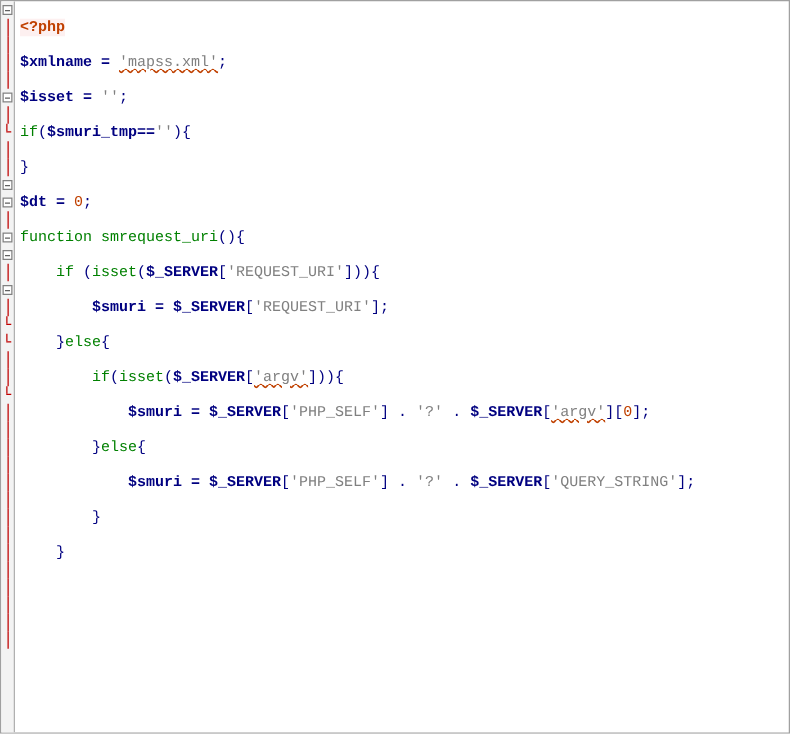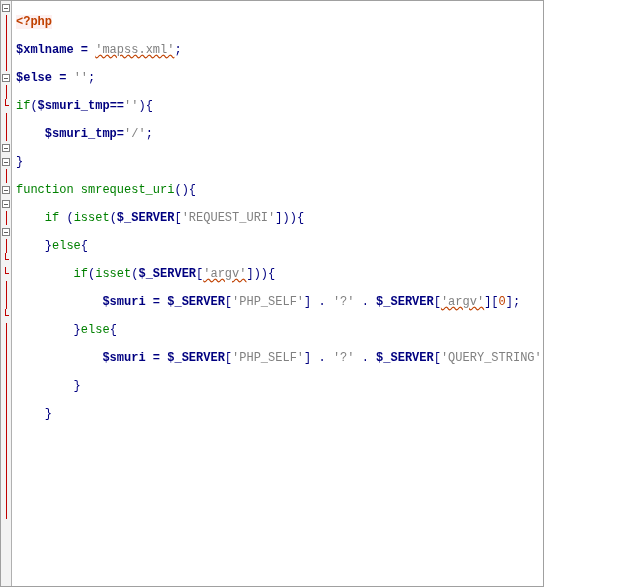--- a/index.html
+++ b/index.html
@@ -8,21 +8,21 @@
     width: 632px;
     height: 587px;
     overflow: hidden;
     background: #fff;
     font-family: "Courier New", Consolas, monospace;
     font-size: 12px;
     line-height: 14px;
   }
   .editor {
     box-sizing: border-box;
-    width: 544px;
+    width: 632px;
     height: 587px;
     border: 1px solid #a0a0a0;
     background: #ffffff;
     display: flex;
     flex-direction: row;
     overflow: hidden;
   }
   .gutter {
     flex: 0 0 auto;
     width: 10px;
@@ -218,26 +218,27 @@
         <div class="g-line"></div>
       </div>
     <div class="gcell">
         <div class="g-line"></div>
       </div>
   </div>
 
   <div class="code">
 <span class="line"><span class="t-php">&lt;?php</span></span>
 <span class="line"><span class="t-var">$xmlname</span><span class="t-op"> = </span><span class="t-str t-squig">'mapss.xml'</span><span class="t-punc">;</span></span>
-<span class="line"><span class="t-var">$else</span><span class="t-op"> = </span><span class="t-str">''</span><span class="t-punc">;</span></span>
+<span class="line"><span class="t-var">$isset</span><span class="t-op"> = </span><span class="t-str">''</span><span class="t-punc">;</span></span>
 <span class="line"><span class="t-kw">if</span><span class="t-punc">(</span><span class="t-var">$smuri_tmp</span><span class="t-op">==</span><span class="t-str">''</span><span class="t-punc">){</span></span>
-<span class="line">    <span class="t-var">$smuri_tmp</span><span class="t-op">=</span><span class="t-str">'/'</span><span class="t-punc">;</span></span>
 <span class="line"><span class="t-punc">}</span></span>
+<span class="line"><span class="t-var">$dt</span><span class="t-op"> = </span><span class="t-num">0</span><span class="t-punc">;</span></span>
 <span class="line"><span class="t-kw">function</span><span class="t-kw"> smrequest_uri</span><span class="t-punc">(){</span></span>
 <span class="line">    <span class="t-kw">if</span><span class="t-punc"> (</span><span class="t-kw">isset</span><span class="t-punc">(</span><span class="t-var">$_SERVER</span><span class="t-punc">[</span><span class="t-str">'REQUEST_URI'</span><span class="t-punc">])){</span></span>
+<span class="line">        <span class="t-var">$smuri</span><span class="t-op"> = </span><span class="t-var">$_SERVER</span><span class="t-punc">[</span><span class="t-str">'REQUEST_URI'</span><span class="t-punc">];</span></span>
 <span class="line">    <span class="t-punc">}</span><span class="t-kw">else</span><span class="t-punc">{</span></span>
 <span class="line">        <span class="t-kw">if</span><span class="t-punc">(</span><span class="t-kw">isset</span><span class="t-punc">(</span><span class="t-var">$_SERVER</span><span class="t-punc">[</span><span class="t-str t-squig">'argv'</span><span class="t-punc">])){</span></span>
 <span class="line">            <span class="t-var">$smuri</span><span class="t-op"> = </span><span class="t-var">$_SERVER</span><span class="t-punc">[</span><span class="t-str">'PHP_SELF'</span><span class="t-punc">] . </span><span class="t-str">'?'</span><span class="t-punc"> . </span><span class="t-var">$_SERVER</span><span class="t-punc">[</span><span class="t-str t-squig">'argv'</span><span class="t-punc">][</span><span class="t-num">0</span><span class="t-punc">];</span></span>
 <span class="line">        <span class="t-punc">}</span><span class="t-kw">else</span><span class="t-punc">{</span></span>
 <span class="line">            <span class="t-var">$smuri</span><span class="t-op"> = </span><span class="t-var">$_SERVER</span><span class="t-punc">[</span><span class="t-str">'PHP_SELF'</span><span class="t-punc">] . </span><span class="t-str">'?'</span><span class="t-punc"> . </span><span class="t-var">$_SERVER</span><span class="t-punc">[</span><span class="t-str">'QUERY_STRING'</span><span class="t-punc">];</span></span>
 <span class="line">        <span class="t-punc">}</span></span>
 <span class="line">    <span class="t-punc">}</span></span>
 <span class="line"><span></span></span>
 
 

